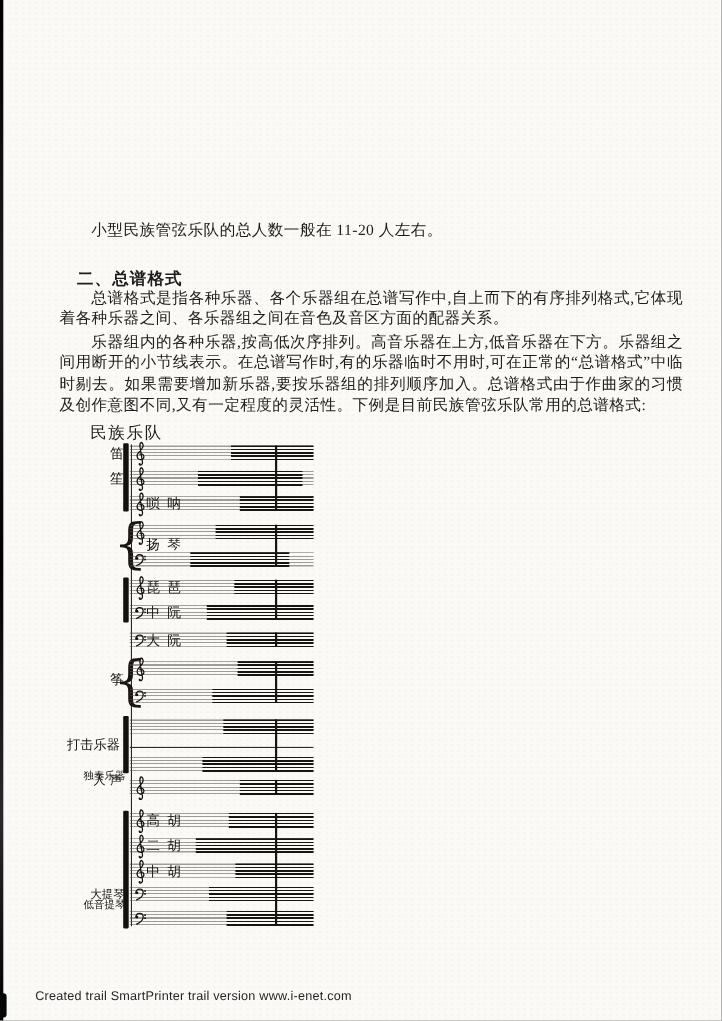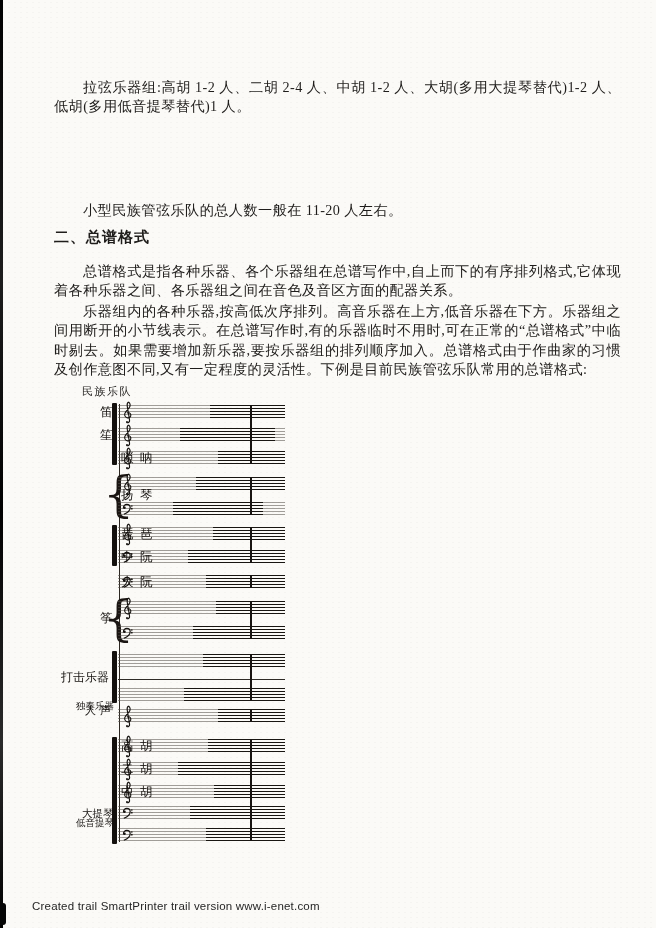--- a/index.html
+++ b/index.html
@@ -6,58 +6,57 @@
   .page{position:relative;width:656px;height:928px;background:#fbfaf7;overflow:hidden;
         font-family:"Liberation Serif","DejaVu Serif",serif;color:#1f1d1b;
         background-image:radial-gradient(rgba(0,0,0,0.025) 1px, transparent 1px);background-size:6px 5px;}
   .edge{position:absolute;left:0;top:0;width:3px;height:100%;
         background:linear-gradient(#000 0%,#1d1d1d 30%,#000 55%,#2a2a2a 80%,#000 100%);}
   .edge-blob{position:absolute;left:0;top:903px;width:6px;height:22px;background:#050505;border-radius:0 3px 3px 0;}
   
   .para{position:absolute;left:54px;width:567px;font-size:14.2px;line-height:19.4px;
         letter-spacing:.4px;text-align:justify;margin:0;}
   .indent{text-indent:29px;}
-  .heading{position:absolute;left:54px;font-size:15px;font-weight:bold;letter-spacing:1px;margin:0;}
-  .caption{position:absolute;left:82px;top:384px;font-size:11px;letter-spacing:1.5px;text-align:right;}
+  .heading{position:absolute;left:54px;font-size:15px;font-weight:bold;letter-spacing:1px;margin:16px;}
+  .caption{position:absolute;left:82px;top:384px;font-size:15px;letter-spacing:1.5px;text-align:right;}
   
   .score{position:absolute;left:61px;top:400px;width:240px;height:465px;}
   .sysline{position:absolute;left:57.5px;top:4px;width:1.4px;height:438px;background:#2b2620;}
   .bracket{position:absolute;left:51px;width:4.5px;background:#14110e;border-radius:1px;}
   .brace{position:absolute;left:42px;width:16px;font-size:49px;line-height:44px;color:#1a1512;
          font-family:"DejaVu Serif",serif;}
   .brace::before{content:"{";}
   .staff{position:absolute;left:57px;width:167px;height:13px;}
   .staff .ln{position:absolute;left:0;top:0;width:100%;height:13px;
         background:repeating-linear-gradient(to bottom,#55504a 0 1px,transparent 1px 3px);opacity:.55;}
   .staff .dk{position:absolute;top:-0.5px;height:14px;
         background:repeating-linear-gradient(to bottom,#181511 0 1.4px,transparent 1.4px 3px);}
   .pline{position:absolute;left:57px;width:167px;height:1.2px;background:#2e2a25;}
   .bar{position:absolute;left:189px;width:1.8px;background:#181411;}
   .clef{position:absolute;left:60px;}
   .clef.t{width:13px;height:23px;}
   .clef.b{width:13px;height:12.5px;}
   .lab{position:absolute;font-size:12.5px;white-space:nowrap;color:#161310;line-height:13px;}
   .lab.sp{letter-spacing:6.5px;}
   .lab.s1{left:39px;}
-  .lab.s2{left:20px;padding-left:40px;}
+  .lab.s2{left:32px;padding-left:40px;}
   .lab.small{font-size:9.5px;letter-spacing:0;}
   
   .footer-left{position:absolute;left:32px;top:900px;font-size:11.5px;color:#262626;
         font-family:"Liberation Sans","DejaVu Sans",sans-serif;letter-spacing:.2px;}
   .footer-right{position:absolute;left:506px;top:898px;font-size:13px;
         font-family:"DejaVu Sans",sans-serif;letter-spacing:1px;}
 </style>
 </head>
 <body>
 
 <div class="page">
   <div class="edge"></div>
   <div class="edge-blob"></div>
 
-  <p class="para indent" style="top:78px">拉弦乐器组:高胡 1-2 人、二胡 2-4 人、中胡 1-2 人、大胡(多用大提琴替代)1-2 人、低胡(多用低音提琴替代)1 人。</p>
   <p class="para indent" style="top:201px">小型民族管弦乐队的总人数一般在 11-20 人左右。</p>
 
   <h2 class="heading" style="top:228px">二、总谱格式</h2>
 
   <p class="para indent" style="top:262px">总谱格式是指各种乐器、各个乐器组在总谱写作中,自上而下的有序排列格式,它体现着各种乐器之间、各乐器组之间在音色及音区方面的配器关系。</p>
   <p class="para indent" style="top:302px">乐器组内的各种乐器,按高低次序排列。高音乐器在上方,低音乐器在下方。乐器组之间用断开的小节线表示。在总谱写作时,有的乐器临时不用时,可在正常的“总谱格式”中临时剔去。如果需要增加新乐器,要按乐器组的排列顺序加入。总谱格式由于作曲家的习惯及创作意图不同,又有一定程度的灵活性。下例是目前民族管弦乐队常用的总谱格式:</p>
 
   <div class="caption">民族乐队</div>
 
   <div class="score">

